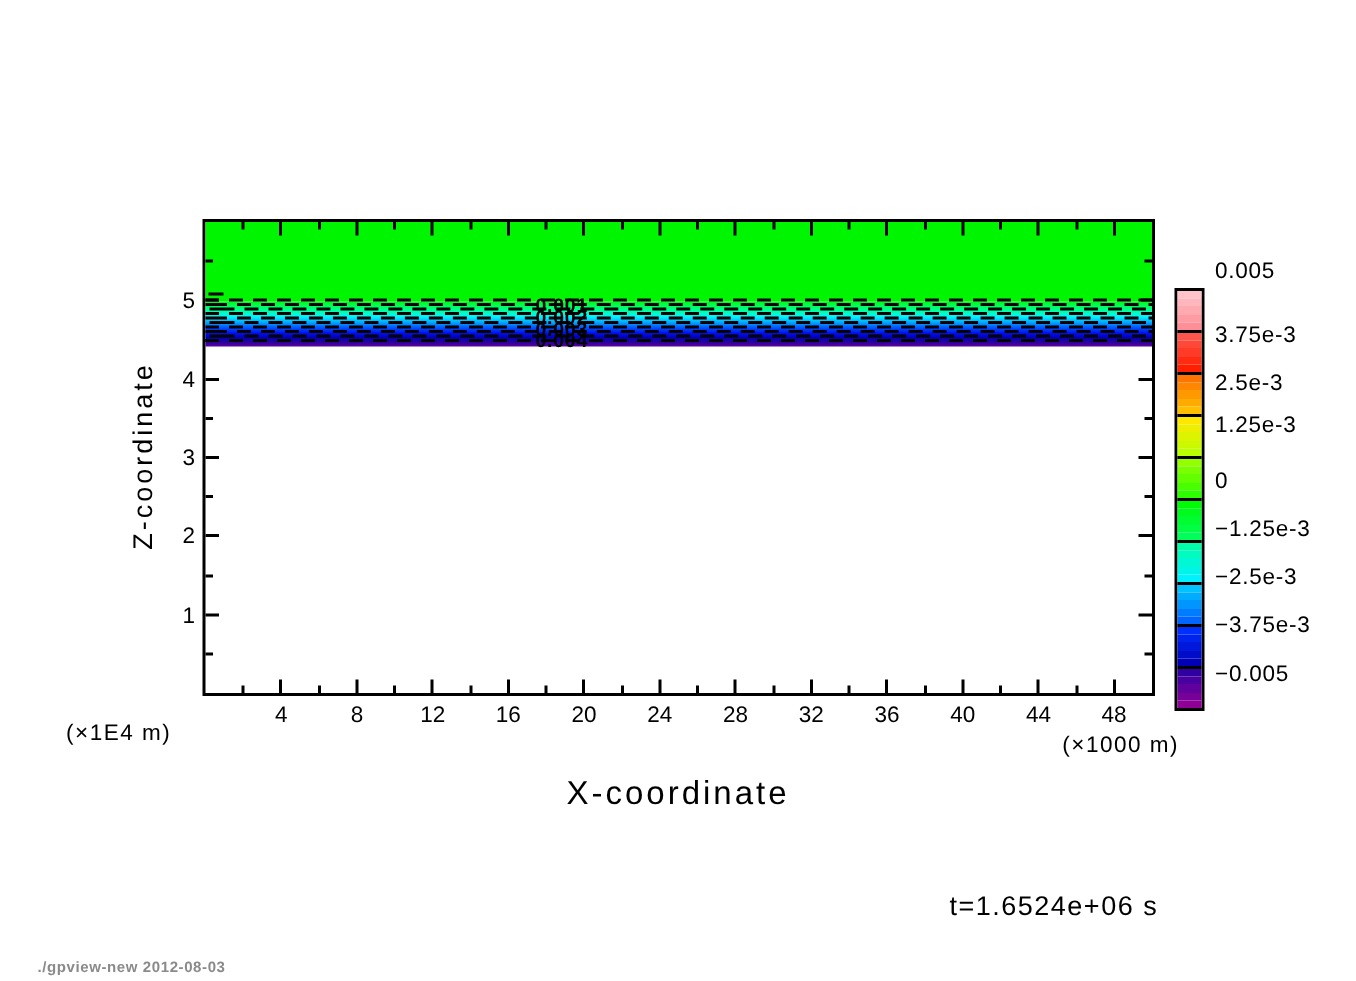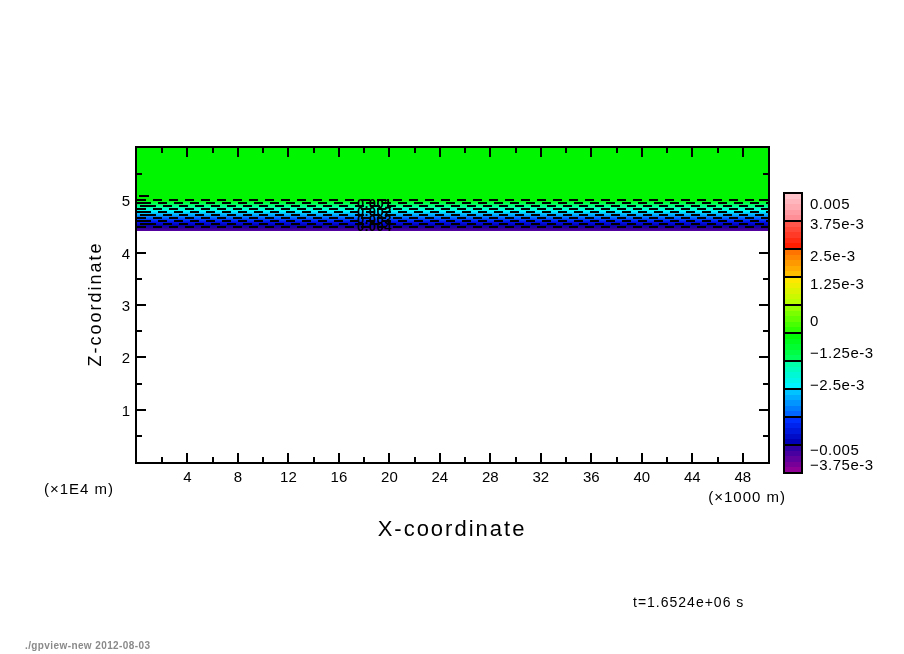--- a/index.html
+++ b/index.html
@@ -5,21 +5,21 @@
   html,body{margin:0;padding:0;background:#fff;}
   .page{position:relative;width:904px;height:654px;background:#fff;overflow:hidden;
         font-family:"Liberation Sans",sans-serif;color:#000;}
   .t{position:absolute;line-height:1;white-space:nowrap;}
   .title{top:79px;left:453px;transform:translateX(-50%);font-size:24px;letter-spacing:3px;}
   .ylab{top:304px;left:95px;transform:translate(-50%,-50%) rotate(-90deg);font-size:18px;letter-spacing:2px;}
   .xlab{top:518px;left:452px;transform:translateX(-50%);font-size:22px;letter-spacing:2px;}
   .yunit{top:481px;left:44px;font-size:15px;letter-spacing:1px;}
   .xunit{top:489px;left:680px;width:106px;text-align:right;font-size:15px;letter-spacing:1px;}
   .cnote{top:567px;left:455px;transform:translateX(-50%);font-size:15px;letter-spacing:1px;}
-  .tnote{top:595px;left:633px;font-size:14px;letter-spacing:1px;}
+  .tnote{top:595px;left:633px;font-size:18px;letter-spacing:1px;}
   .foot{font-size:10px;font-weight:700;color:#8a8a8a;letter-spacing:.4px;top:641px;}
   .footL{left:25px;} .footR{left:557px;}
   .plot{position:absolute;left:135px;top:146px;width:635px;height:318px;
         border:2px solid #000;box-sizing:border-box;background:#fff;}
   .fill0{position:absolute;left:0;top:0;width:100%;}
   .band{position:absolute;left:0;width:100%;}
   .cline{position:absolute;left:0;width:100%;height:2px;
          background:repeating-linear-gradient(90deg,#000 0 9px,transparent 9px 16px);}
   .spur{position:absolute;background:#000;}
   .clabel{position:absolute;font-size:13px;font-weight:700;letter-spacing:.5px;line-height:1;}
@@ -218,22 +218,22 @@
     <div class="xt t" style="left: 540.84px;">32</div>
     <div class="xt t" style="left: 591.32px;">36</div>
     <div class="xt t" style="left: 641.8px;">40</div>
     <div class="xt t" style="left: 692.28px;">44</div>
     <div class="xt t" style="left: 742.76px;">48</div>
     <div class="yt t" style="top: 402.667px;">1</div>
     <div class="yt t" style="top: 350.333px;">2</div>
     <div class="yt t" style="top: 298px;">3</div>
     <div class="yt t" style="top: 245.667px;">4</div>
     <div class="yt t" style="top: 193.333px;">5</div>
-    <div class="cbl t" style="top: 196px;">0.005</div>
+    <div class="cbl t" style="top: 173px;">0.005</div>
     <div class="cbl t" style="top: 215.75px;">3.75e-3</div>
     <div class="cbl t" style="top: 248px;">2.5e-3</div>
     <div class="cbl t" style="top: 276px;">1.25e-3</div>
     <div class="cbl t" style="top: 312.5px;">0</div>
     <div class="cbl t" style="top: 344.75px;">−1.25e-3</div>
     <div class="cbl t" style="top: 377px;">−2.5e-3</div>
-    <div class="cbl t" style="top: 409.25px; margin-top: 48px;">−3.75e-3</div>
+    <div class="cbl t" style="top: 409.25px;">−3.75e-3</div>
     <div class="cbl t" style="top: 441.5px;">−0.005</div>
   </div>
 
 </body></html>

